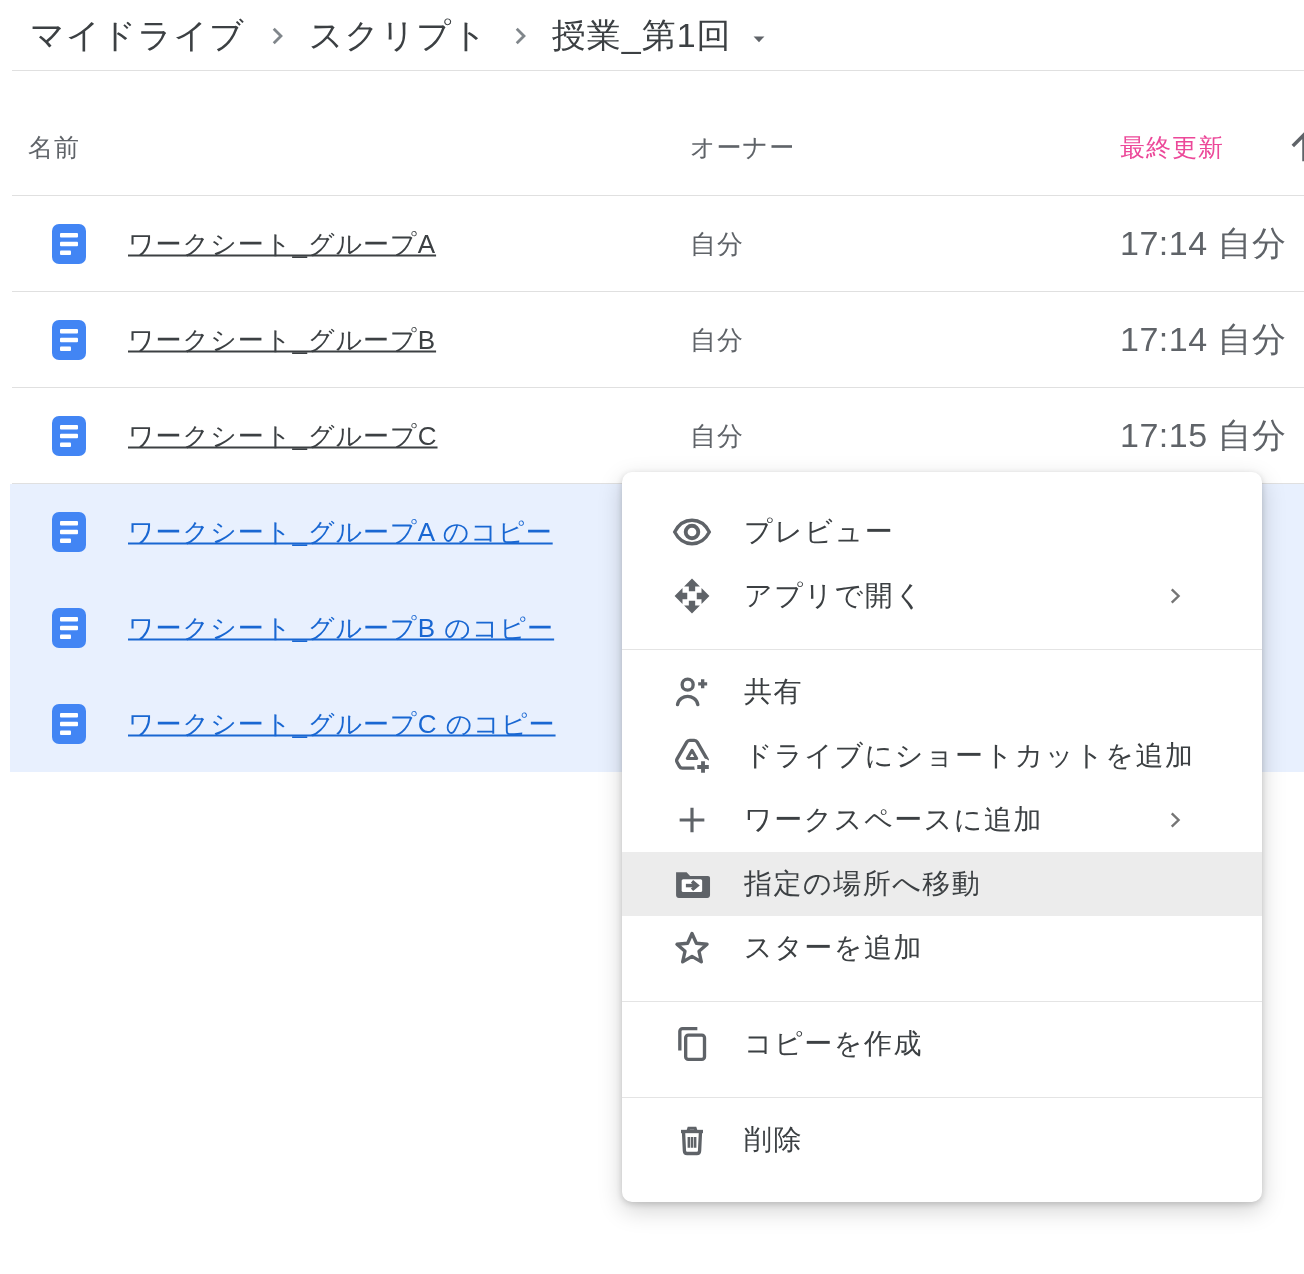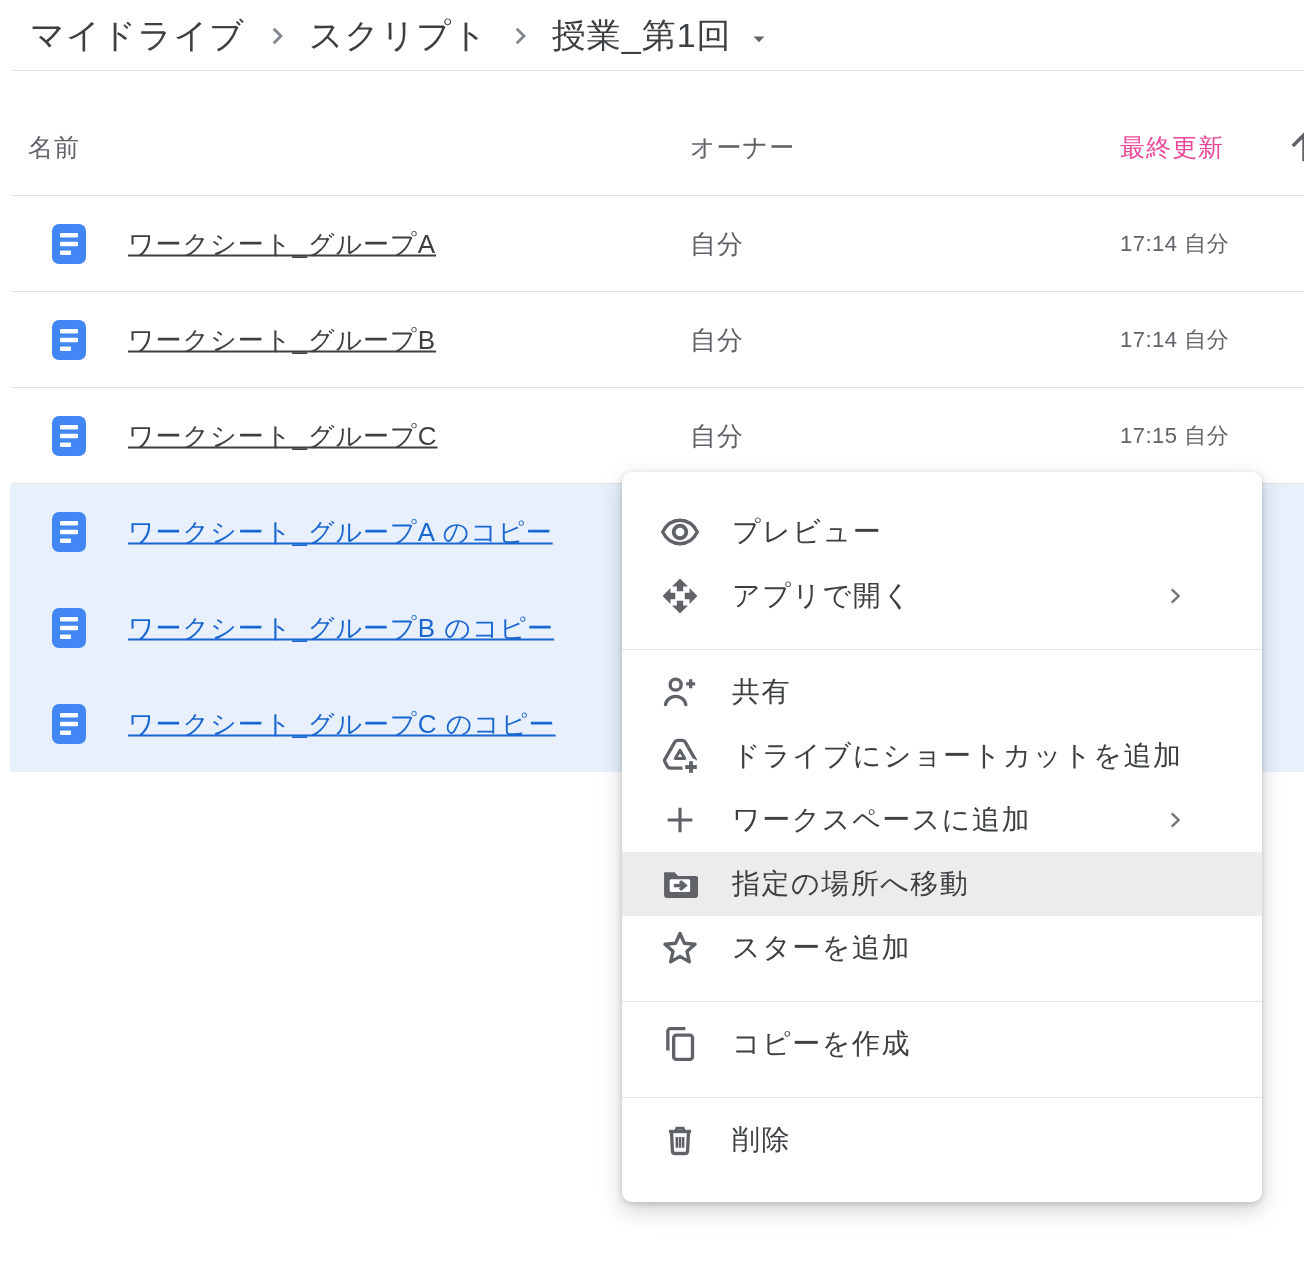--- a/index.html
+++ b/index.html
@@ -31,27 +31,27 @@
   
   .file-list { position:absolute; top:196px; left:0; right:0; }
   .row { position:relative; height:96px; cursor:pointer; }
   .row:not(.selected)::after { content:""; position:absolute; left:12px; right:0; bottom:0; height:1px; background:#e0e0e0; }
   .row.selected::before { content:""; position:absolute; left:10px; right:0; top:0; bottom:0; background:#e8f0fe; }
   .row > * { position:absolute; top:50%; transform:translateY(-50%); }
   .doc-icon { left:52px; display:flex; }
   .row-name { left:128px; font-size:26px; letter-spacing:1px; color:#3c4043; white-space:nowrap;text-decoration:underline; }
   .row.selected .row-name { color:#1967d2; }
   .row-owner { left:690px; font-size:26px; color:#5f6368; letter-spacing:1px; }
-  .row-time { left:1120px; font-size:22px; color:#5f6368; letter-spacing:.5px; white-space:nowrap; }
+  .row-time { left:1120px; font-size:34px; color:#5f6368; letter-spacing:.5px; white-space:nowrap; }
 
   
   .context-menu { position:absolute; left:622px; top:472px; width:640px;
     background:#fff; border-radius:10px; padding:28px 0 30px;
     box-shadow:0 2px 6px rgba(0,0,0,.16), 0 8px 24px rgba(0,0,0,.18); }
-  .menu-item { position:relative; height:64px; display:flex; align-items:center; padding-left:36px; cursor:pointer; }
+  .menu-item { position:relative; height:64px; display:flex; align-items:center; padding-left:48px; cursor:pointer; }
   .menu-item.highlighted { background:#ececec; }
   .menu-icon { width:44px; height:44px; display:flex; align-items:center; justify-content:center; margin-right:30px; flex:0 0 44px; }
   .menu-label { font-size:28px; letter-spacing:1.5px; color:#3c4043; white-space:nowrap; }
   .menu-chevron { position:absolute; left:540px; top:50%; transform:translateY(-50%); display:flex; }
   .menu-divider { height:1px; background:#e4e4e4; margin:21px 0 10px; }
 </style>
 </head>
 <body>
 
 <div class="breadcrumb-bar">

